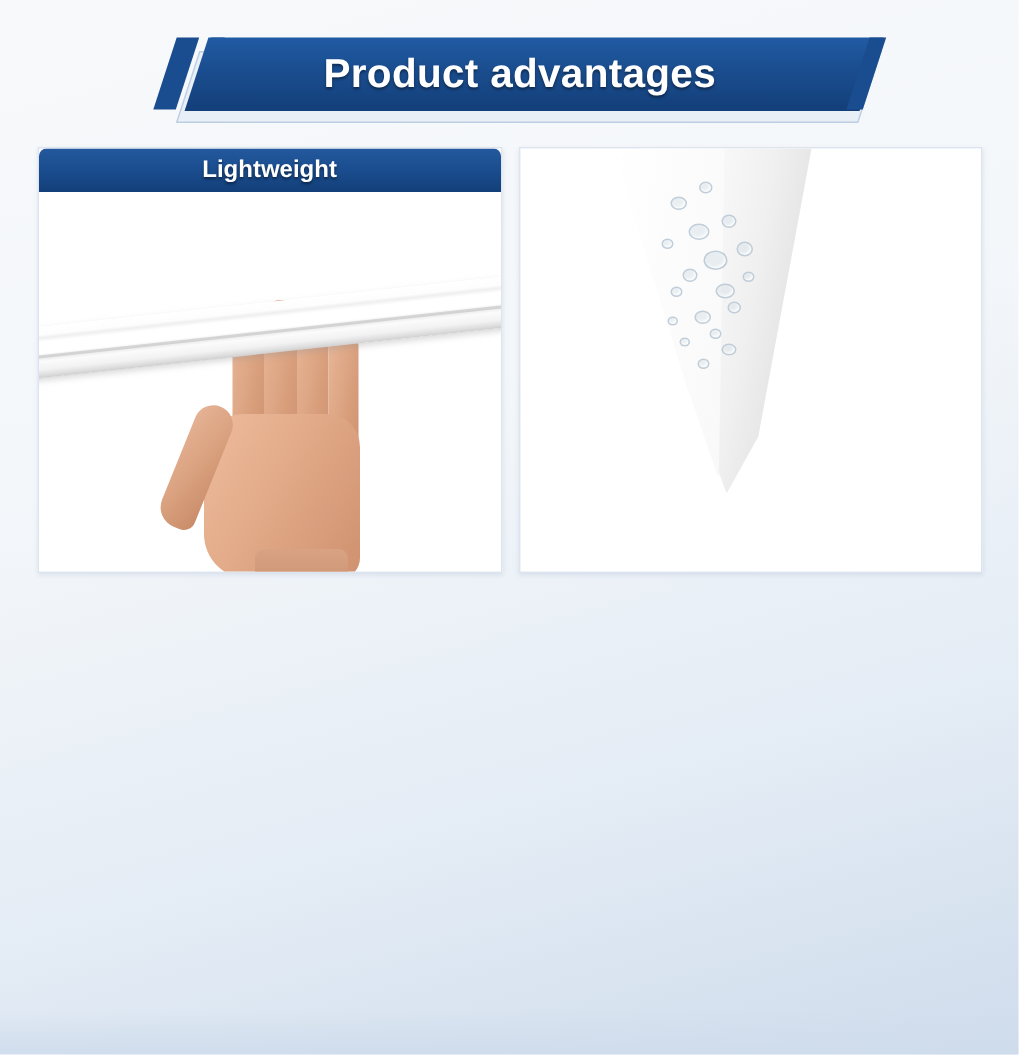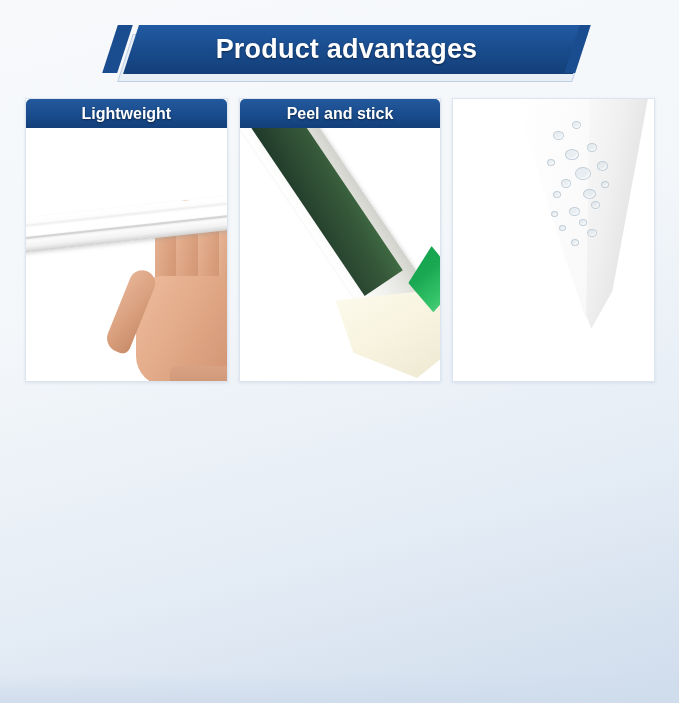--- a/index.html
+++ b/index.html
@@ -80,21 +80,21 @@
   }
 
   
   .grid {
     position: absolute;
     left: 25px;
     top: 98px;
     width: 630px;
     height: 578px;
     display: grid;
-    grid-template-columns: 1fr 1fr 1fr;
+    grid-template-columns: 1fr 1fr;
     grid-template-rows: 1fr 1fr;
     column-gap: 12px;
     row-gap: 16px;
     gap: 11px;
   }
 
   .panel {
     position: relative;
     background: #ffffff;
     border: 1px solid #dbe4ef;
@@ -421,32 +421,20 @@
           <div class="finger f3"></div>
           <div class="finger f4"></div>
           <div class="palm"></div>
           <div class="thumb"></div>
           <div class="wrist"></div>
         </div>
         <div class="p1-molding"></div>
       </div>
     </div>
 
-    <div class="panel">
-      <div class="panel-header">Peel and stick</div>
-      <div class="panel-body">
-        <div class="p2-wrap">
-          <div class="p2-white-edge"></div>
-          <div class="p2-strip"></div>
-          <div class="p2-green"></div>
-          <div class="p2-adhesive"></div>
-          <div class="p2-peelflap"></div>
-        </div>
-      </div>
-    </div>
 
 
     <div class="panel">
       <div class="panel-body">
         <div class="p4-board"></div>
         <div class="p4-fold"></div>
         <div id="drop-layer">
             <span class="drop" style="left: 100px; top: 32px; width: 9px; height: 7px;"></span>
             <span class="drop" style="left: 119px; top: 22px; width: 7px; height: 6px;"></span>
             <span class="drop" style="left: 112px; top: 50px; width: 12px; height: 9px;"></span>

